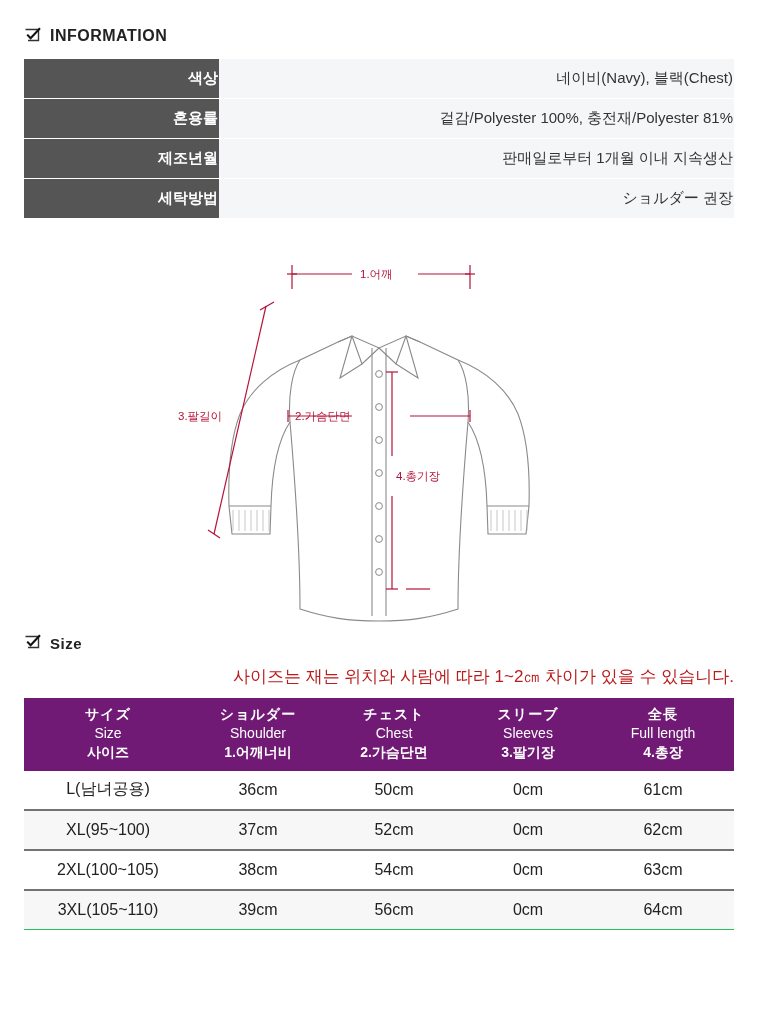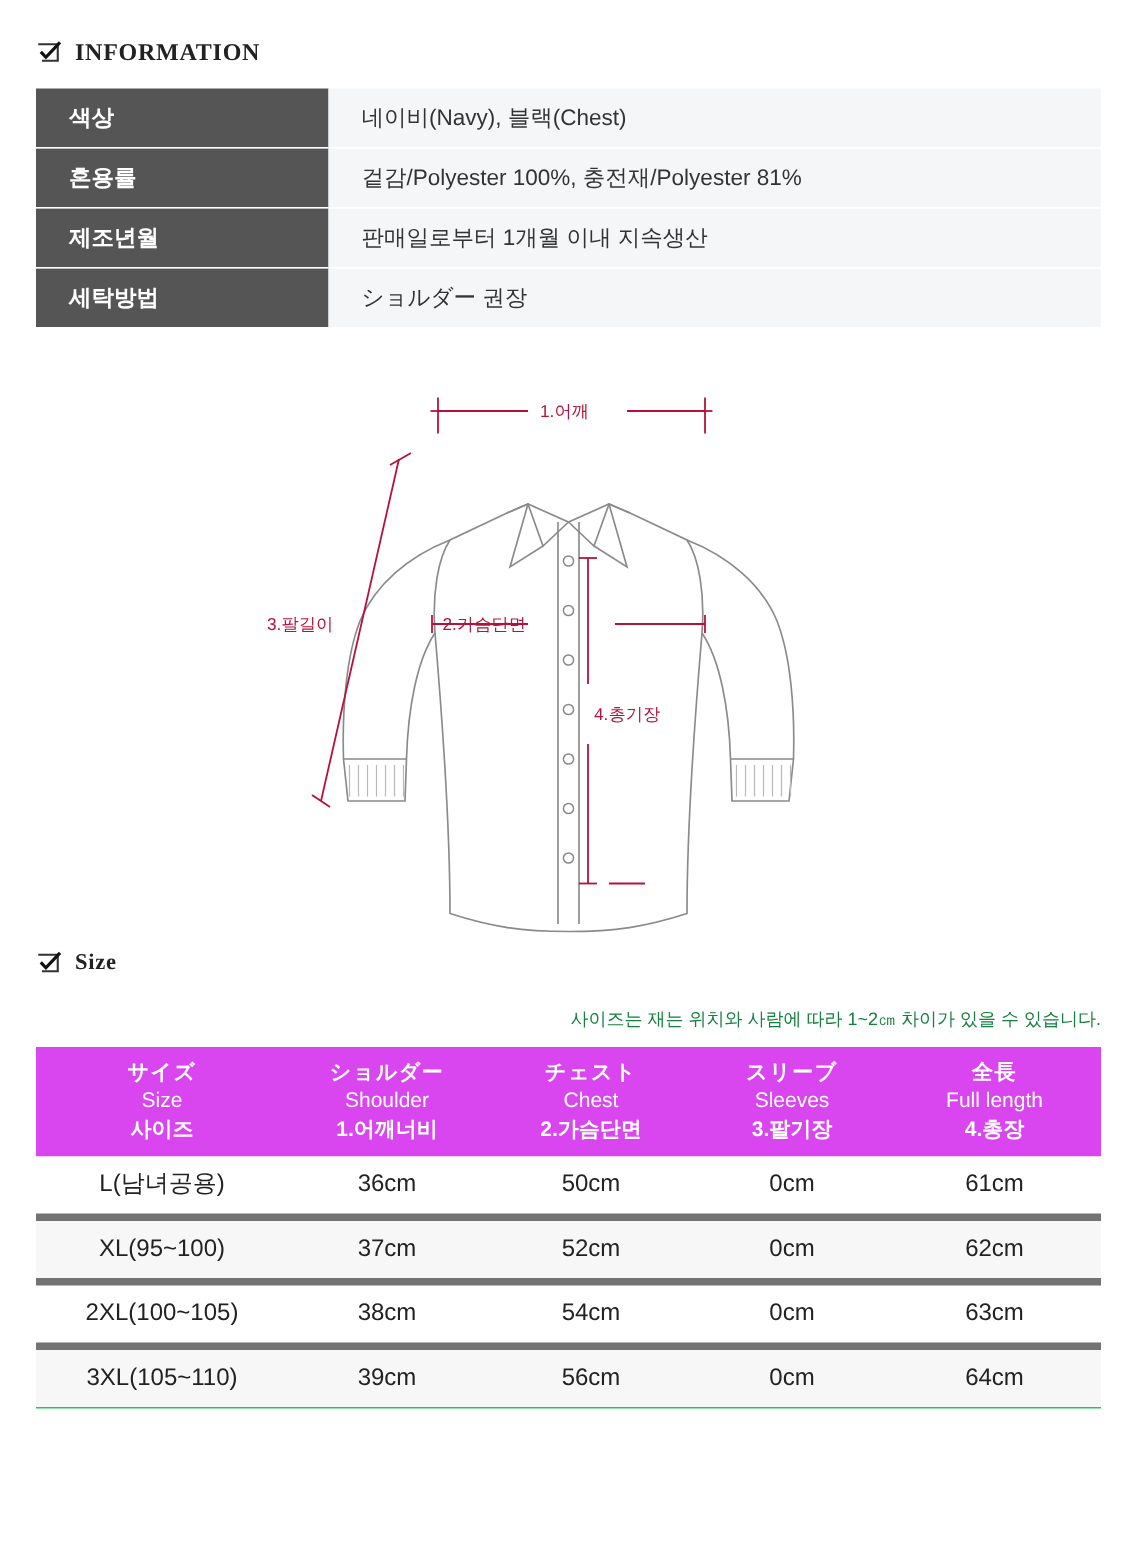--- a/index.html
+++ b/index.html
@@ -16,24 +16,23 @@
   }
   .page {
     position: relative;
     width: 758px;
     height: 1028px;
   }
 
   
   .section-head {
     display: flex;
-    align-items: flex-start;
+    align-items: flex-end;
     gap: 8px;
     padding-left: 24px;
-    font-family: Liberation Serif, serif;
   }
   .check-icon {
     width: 18px;
     height: 18px;
     display: inline-block;
     position: relative;
     flex: 0 0 auto;
   }
   .check-icon svg { display: block; }
   .section-title {
@@ -47,20 +46,21 @@
   }
 
   
   .info-wrap {
     margin: 14px 24px 0 24px;
   }
   table.info {
     border-collapse: collapse;
     width: 710px;
     table-layout: fixed;
+    text-align: right;
   }
   table.info td {
     height: 37px;
     vertical-align: middle;
     font-size: 15px;
   }
   table.info td.label {
     width: 172px;
     background: #555555;
     color: #ffffff;
@@ -93,48 +93,48 @@
   
   .size-head-row {
     margin-top: 8px;
     position: relative;
     height: 28px;
   }
   .size-note {
     position: absolute;
     right: 24px;
     bottom: 0px;
-    font-size: 12px;
-    color: #15803d;
+    font-size: 17px;
+    color: #b91c1c;
   }
   .size-wrap {
     margin: 10px 24px 0 24px;
   }
   table.size {
     border-collapse: collapse;
     width: 710px;
     table-layout: fixed;
   }
   table.size thead td {
-    background: #d946ef;
+    background: #701a75;
     color: #ffffff;
     text-align: center;
     padding: 7px 0 9px 0;
     font-size: 14px;
     line-height: 1.35;
   }
   table.size thead td .l1 { font-weight: bold; letter-spacing: 1px; }
   table.size thead td .l2 { }
   table.size thead td .l3 { font-weight: bold; }
   table.size tbody td {
     text-align: center;
     font-size: 16px;
     height: 36px;
     color: #222;
-    border-bottom: 5px solid #737373;
+    border-bottom: 2px solid #737373;
     background: #ffffff;
   }
   table.size tbody tr:nth-child(even) td {
     background: #f7f7f7;
   }
   table.size tbody tr:last-child td {
     border-bottom: 1px solid #22c55e;
   }
   .col-a { width: 168px; }
   .col-b { width: 132px; }

